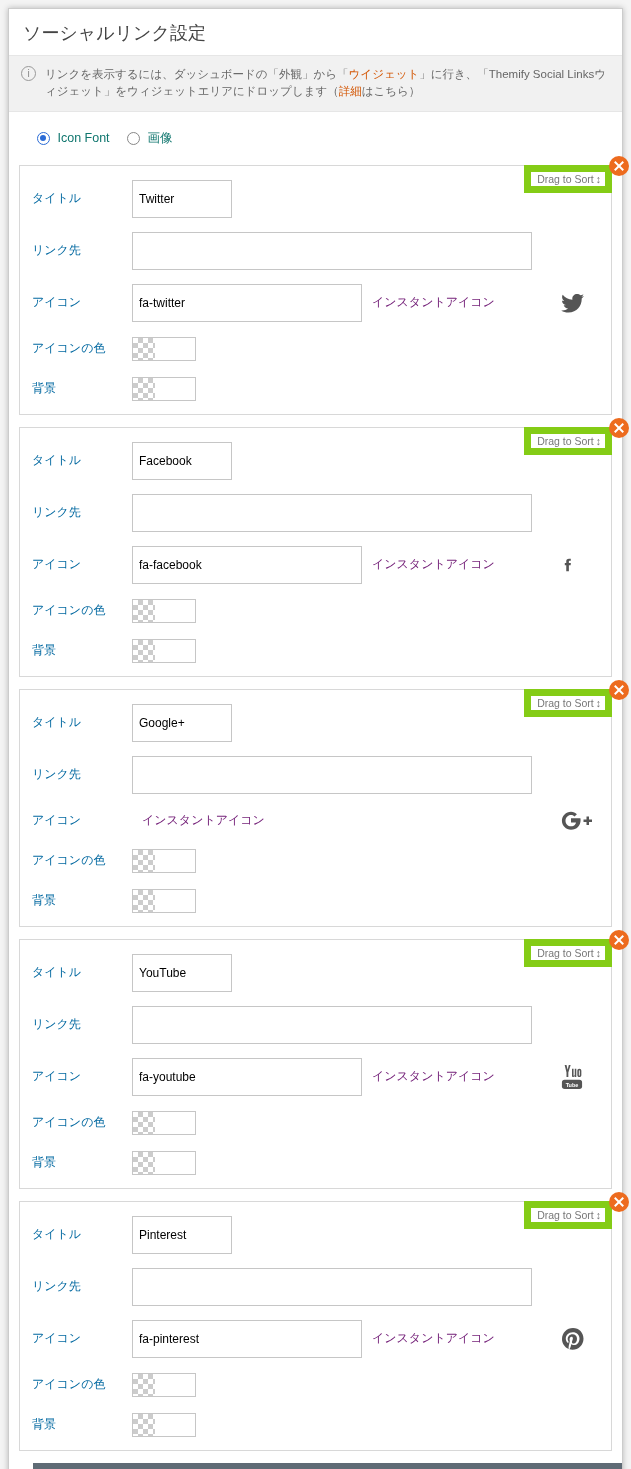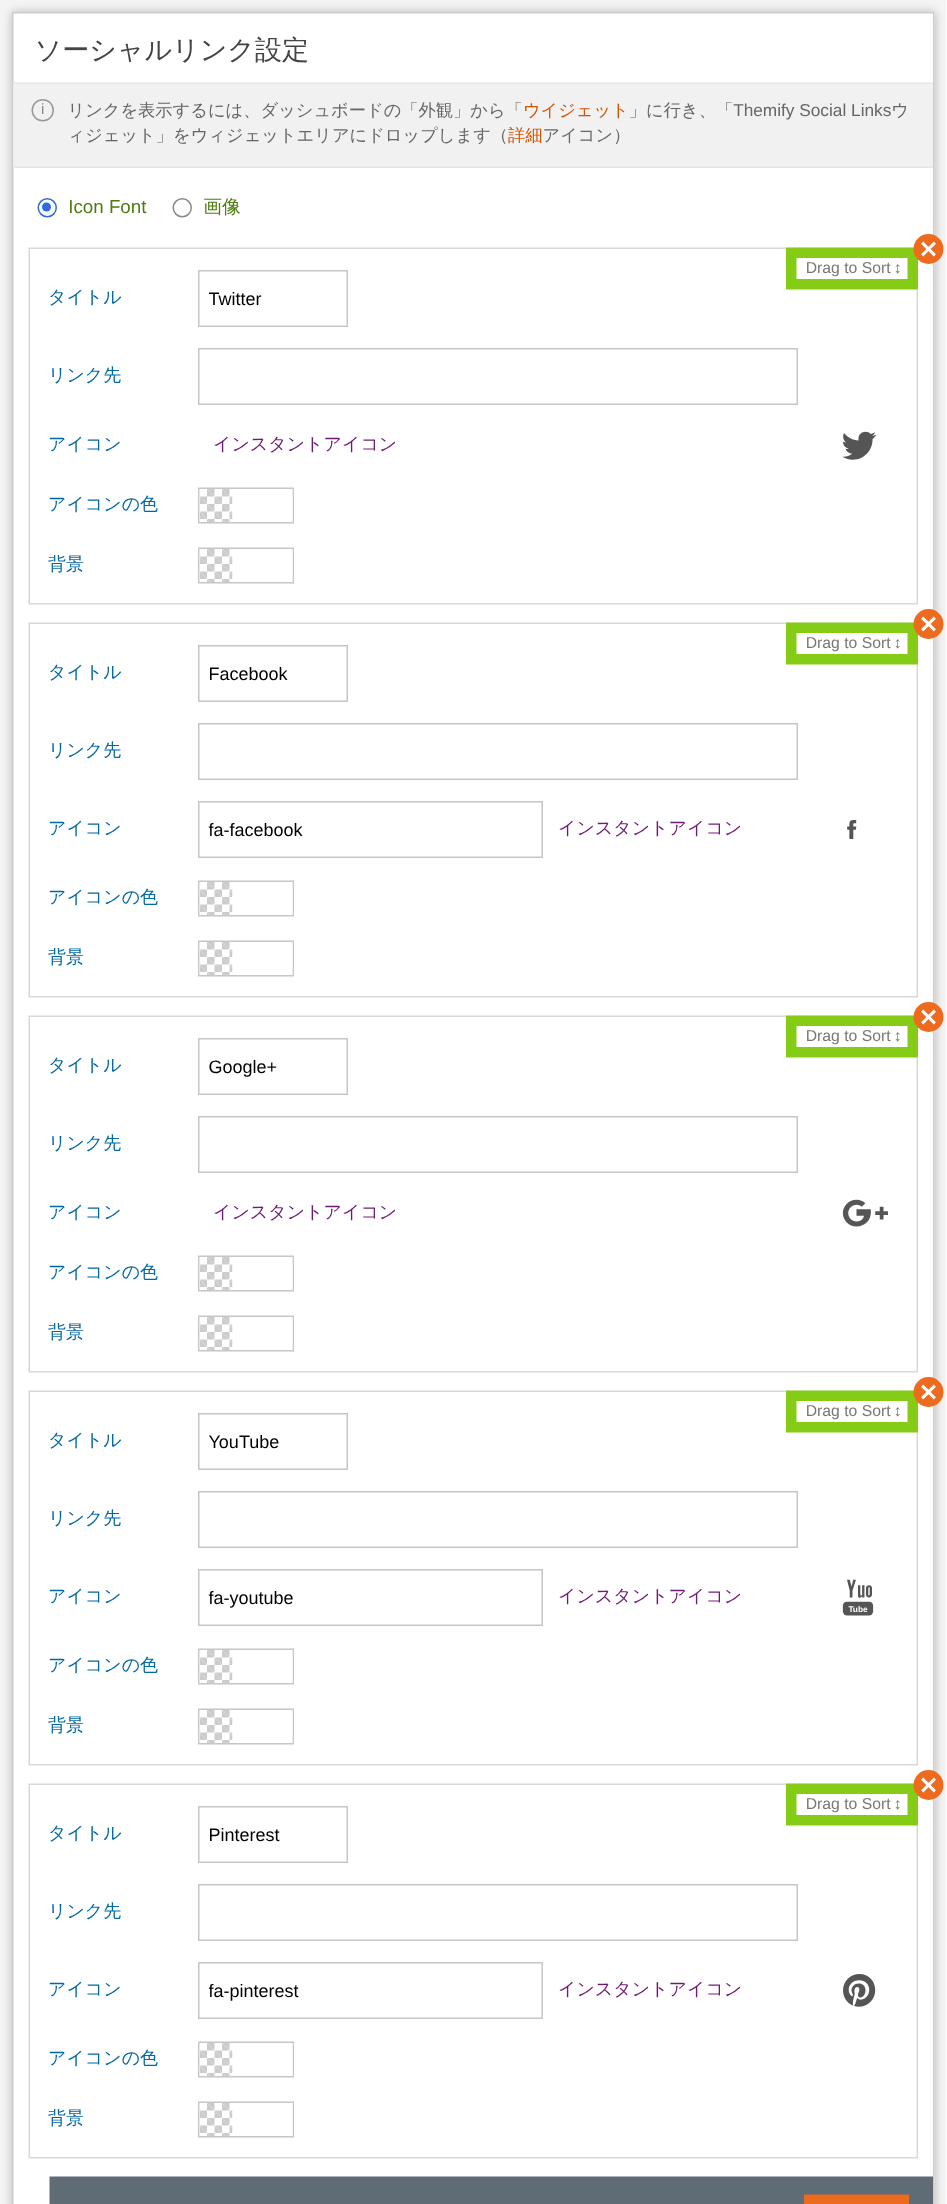--- a/index.html
+++ b/index.html
@@ -40,23 +40,23 @@
   border: 1.3px solid #999;
   border-radius: 50%;
   text-align: center;
   font-size: 10px;
   line-height: 14px;
   color: #888;
 }
 .info-bar .kw { color: #d35400; }
 .info-bar .link { color: #d35400; }
 .radio-row {
-  padding: 18px 16px 6px;
+  padding: 18px 28px 6px;
   font-size: 12.5px;
-  color: #4d7c0f;
+  color: #0f766e;
 }
 .radio {
   display: inline-block;
   width: 13px; height: 13px;
   border: 1.5px solid #2b6cd6;
   border-radius: 50%;
   vertical-align: middle;
   margin-right: 4px;
   position: relative;
 }
@@ -198,21 +198,21 @@
 </style>
 </head>
 <body>
 
 <div class="panel">
 
   <div class="panel-title">ソーシャルリンク設定</div>
 
   <div class="info-bar">
     <span class="info-icon">i</span>
-    <span>リンクを表示するには、ダッシュボードの「外観」から「</span><span class="kw">ウイジェット</span><span>」に行き、「Themify Social Linksウィジェット」をウィジェットエリアにドロップします（</span><span class="link">詳細</span><span>アイコン）</span>
+    <span>リンクを表示するには、ダッシュボードの「外観」から「</span><span class="kw">ウイジェット</span><span>」に行き、「Themify Social Linksウィジェット」をウィジェットエリアにドロップします（</span><span class="link">詳細</span><span>はこちら）</span>
   </div>
 
   <div class="radio-row">
     <span class="opt">
       <span class="radio checked"></span>
       <span>Icon Font</span>
     </span>
     <span class="opt">
       <span class="radio unchecked"></span>
       <span>画像</span>
@@ -228,20 +228,21 @@
     <div class="field-row">
       <div class="field-label">タイトル</div>
       <input class="text-input title-w" value="Twitter" style="">
     </div>
     <div class="field-row">
       <div class="field-label">リンク先</div>
       <input class="text-input link-w" value="" style="">
     </div>
     <div class="field-row" style="position:relative">
       <div class="field-label">アイコン</div>
+      <input class="text-input icon-w" value="fa-twitter" style="">
       <span class="instant-link">インスタントアイコン</span>
       <span class="icon-preview">
             <svg viewBox="0 0 24 24" width="24" height="24" fill="currentColor">
               <path d="M23 4.9c-.8.4-1.7.6-2.6.8.9-.6 1.7-1.5 2-2.5-.9.5-1.9.9-2.9 1.1C18.6 3.4 17.4 2.9 16 2.9c-2.6 0-4.7 2.1-4.7 4.7 0 .4 0 .7.1 1.1C7.5 8.5 4 6.6 1.7 3.7c-.4.7-.6 1.5-.6 2.4 0 1.6.8 3.1 2.1 3.9-.8 0-1.5-.2-2.2-.6v.1c0 2.3 1.6 4.2 3.8 4.6-.4.1-.8.2-1.2.2-.3 0-.6 0-.9-.1.6 1.9 2.3 3.2 4.4 3.3-1.6 1.3-3.6 2-5.8 2-.4 0-.7 0-1.1-.1 2.1 1.3 4.5 2.1 7.2 2.1 8.6 0 13.3-7.1 13.3-13.3v-.6c.9-.7 1.7-1.5 2.3-2.5z"></path>
             </svg>
           </span>
     </div>
     <div class="field-row">
       <div class="field-label">アイコンの色</div>
       <div class="color-swatch">

